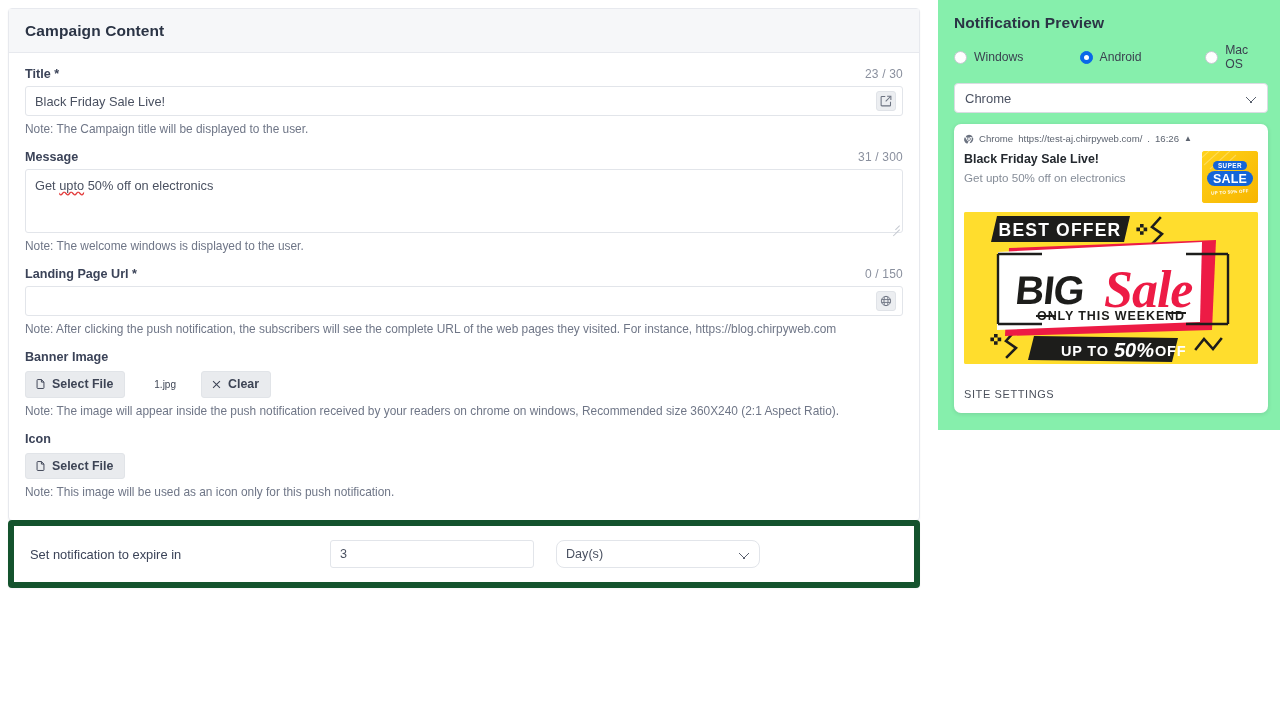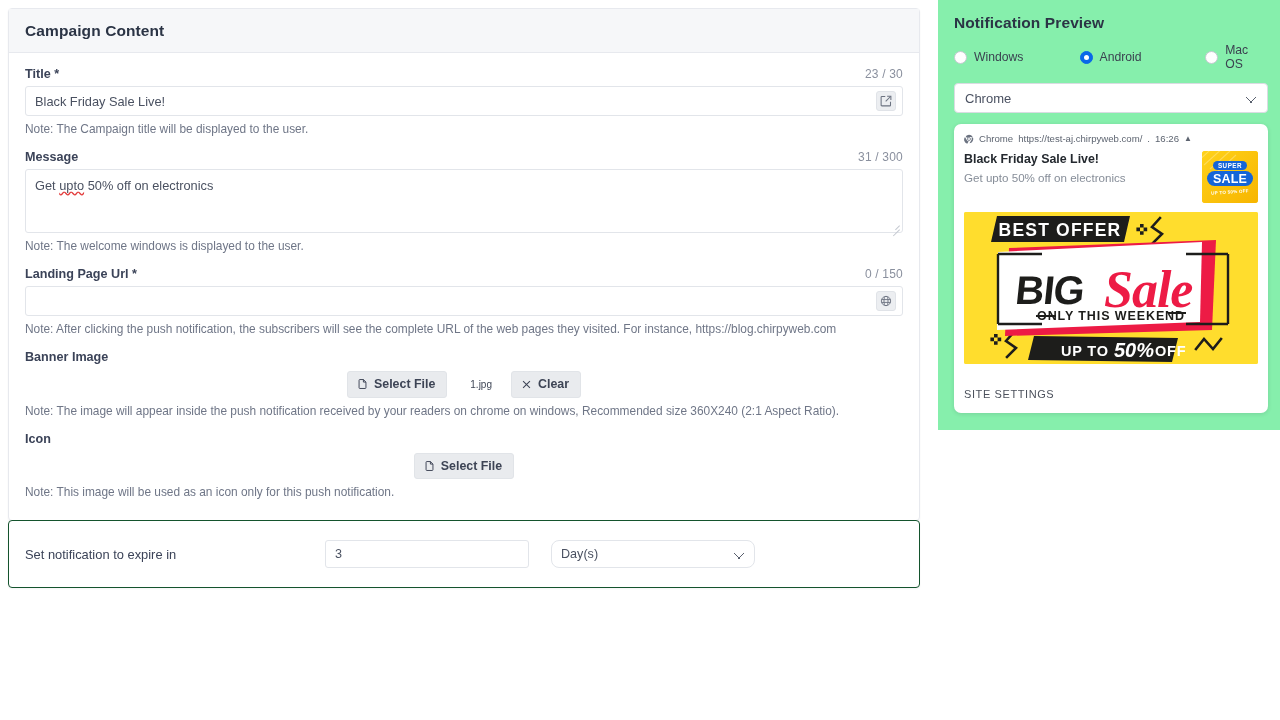--- a/index.html
+++ b/index.html
@@ -106,21 +106,21 @@
     height: 1px; background: #c3c8d0;
   }
   .ta-grip i:nth-child(1) { width: 9px; bottom: 1px; transform: rotate(-45deg); transform-origin: right bottom; }
   .ta-grip i:nth-child(2) { width: 6px; bottom: 1px; right: 0; transform: rotate(-45deg); transform-origin: right bottom; top: 4px; }
 
   
   .section-label {
     font-size: 12.6px; font-weight: 700; color: #3b4358;
     margin-bottom: 7px;
   }
-  .file-row { display: flex; align-items: center; gap: 1px; margin-bottom: 2px; justify-content: center; }
+  .file-row { display: flex; align-items: center; gap: 7px; margin-bottom: 2px; }
   .btn-grey {
     background: #e9ebee;
     border: 1px solid #e1e4e8;
     border-radius: 3px;
     font-size: 12.4px;
     font-weight: 700;
     color: #3d4455;
     padding: 6px 11px 6px 9px;
     display: inline-flex; align-items: center; gap: 6px;
     cursor: pointer;
@@ -129,21 +129,21 @@
   .file-name {
     font-size: 10px;
     color: #3f4656;
     margin: 0 18px 0 22px;
   }
   .icon-svg { display: block; }
 
   
   .expire-card {
     position: absolute; left: 8px; top: 520px; width: 912px;
-    background: #fff; border: 1px solid #14532d; border-radius: 4px;
+    background: #fff; border: 6px solid #14532d; border-radius: 4px;
     box-shadow: 0 1px 2px rgba(30,40,60,.05);
     height: 68px;
     display: flex; align-items: center;
     padding: 0 16px;
   }
   .expire-label {
     font-size: 12.9px; color: #3b4358; font-weight: 400;
     width: 300px;
   }
   .expire-input {

